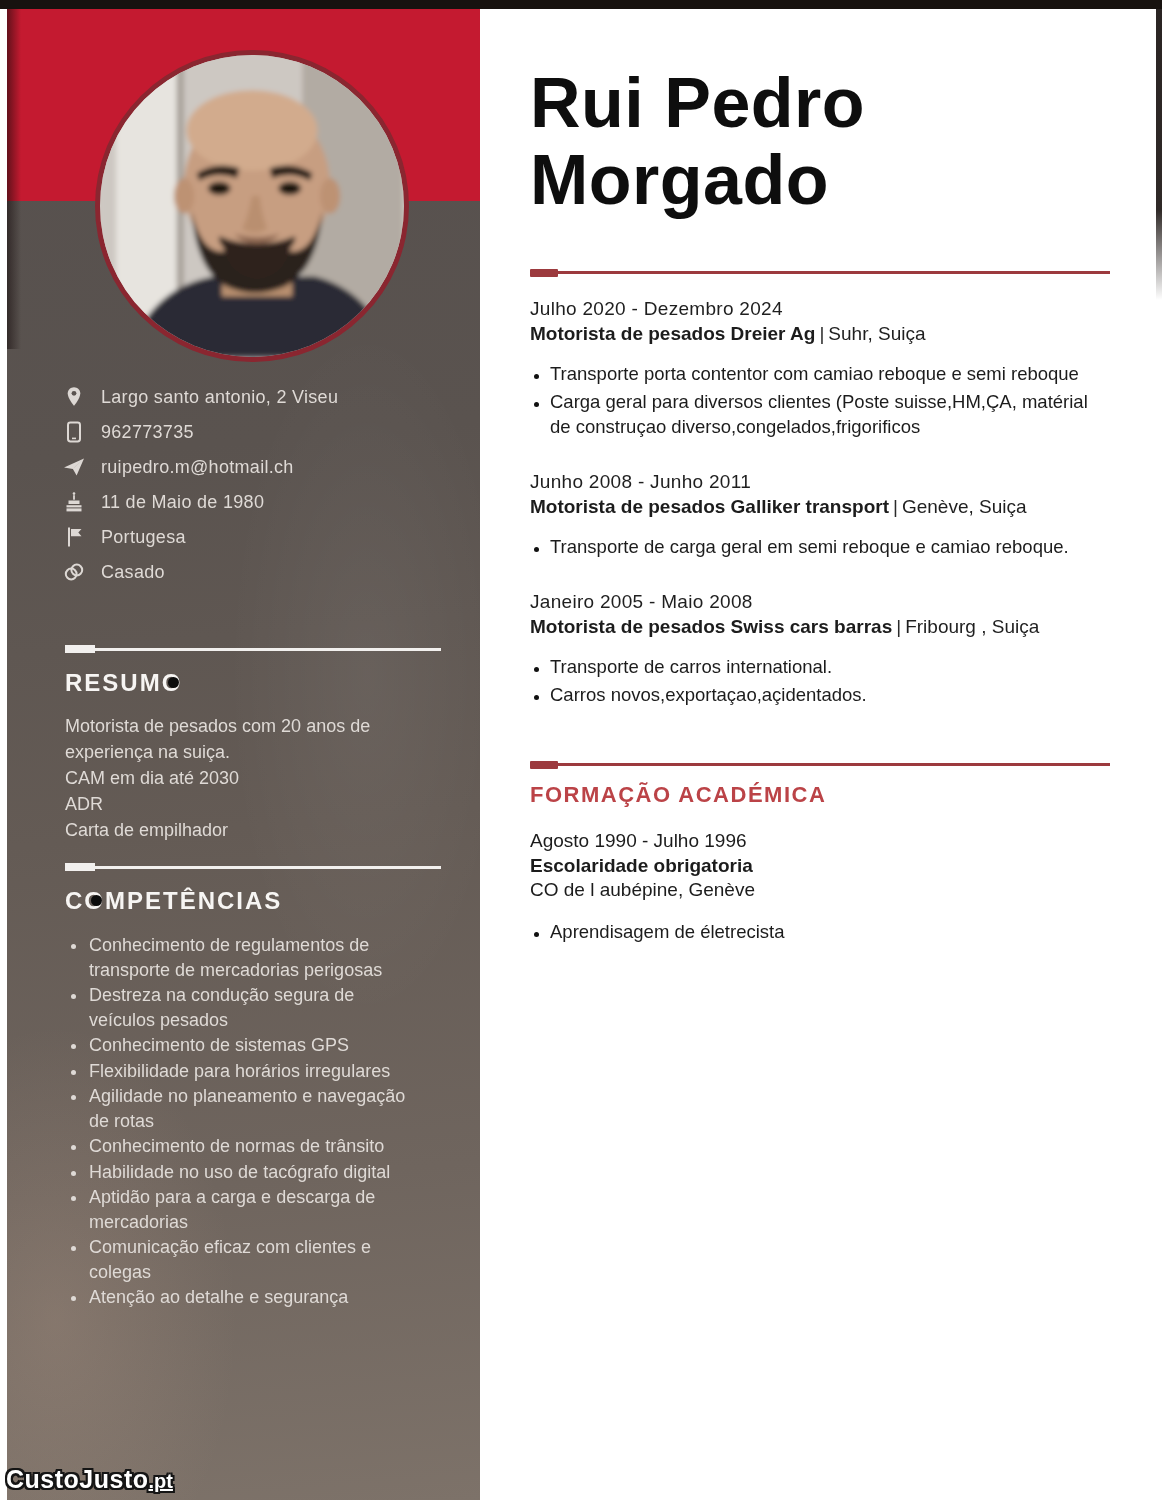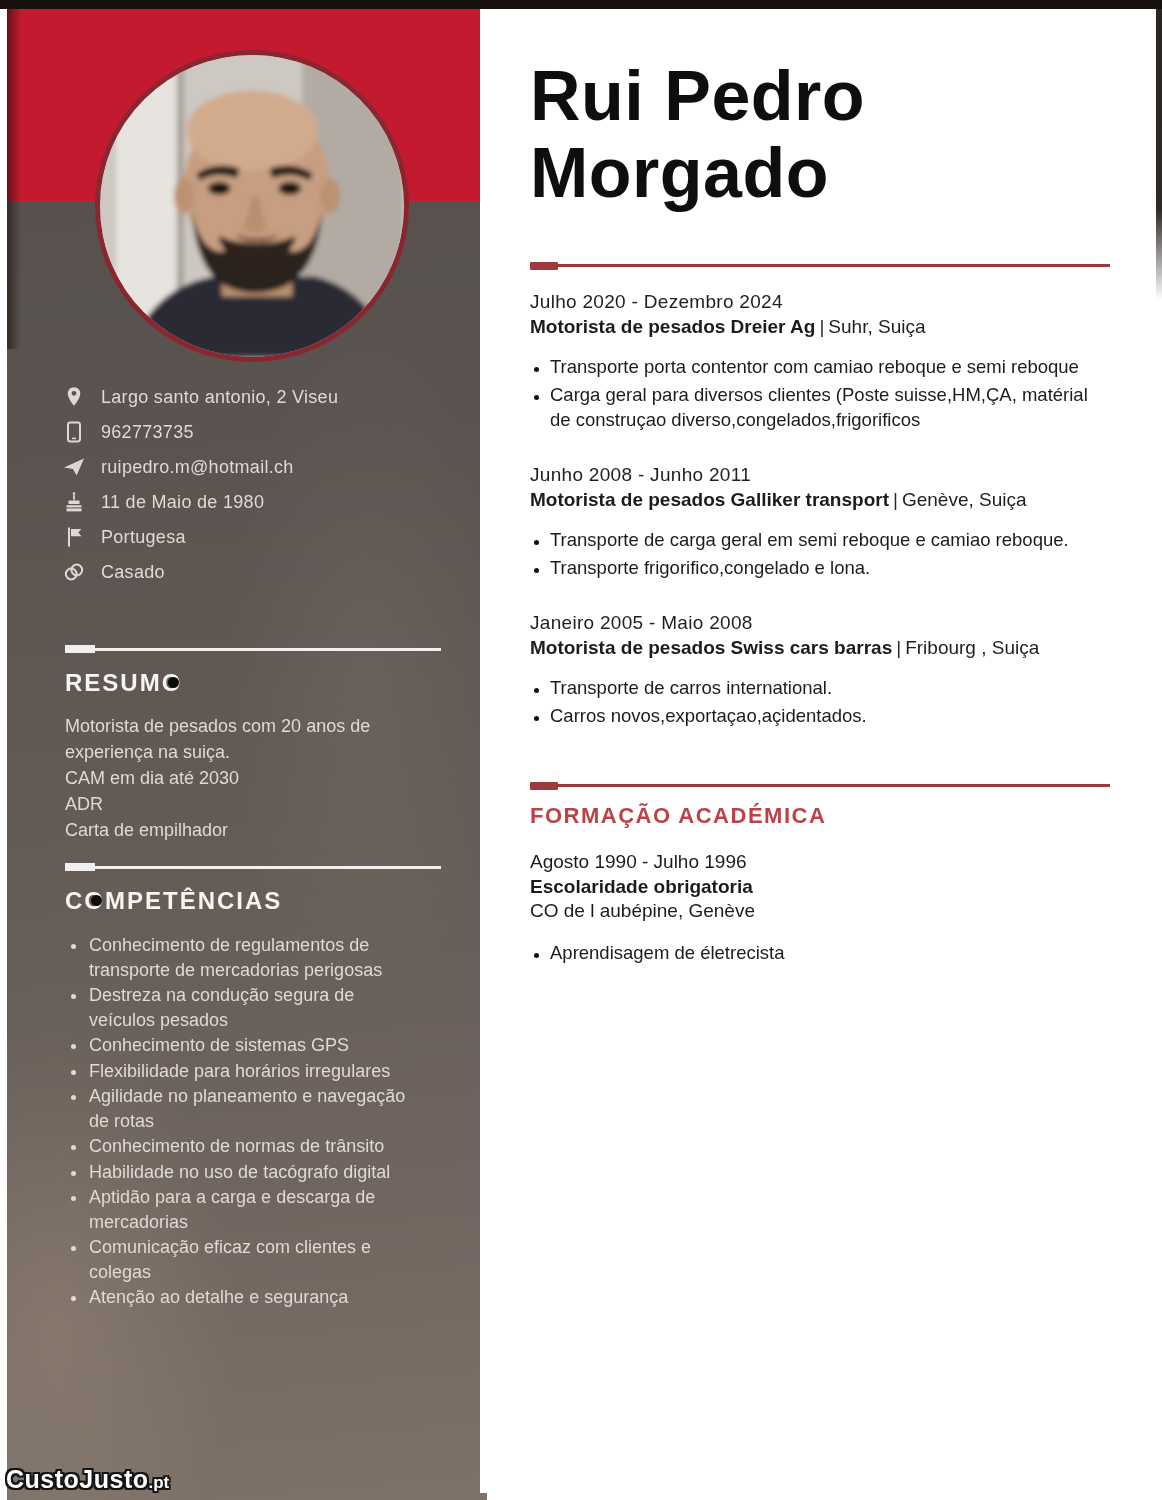--- a/index.html
+++ b/index.html
@@ -47,21 +47,21 @@
   .side-title{position:relative;margin-top:18px;font-size:24px;font-weight:bold;letter-spacing:2px;color:#f7f5f3;}
   .title-dot{position:absolute;width:11px;height:11px;border-radius:50%;background:#0c0c0c;top:8px;}
   .resumo-lines{margin-top:16px;font-size:18px;line-height:26px;max-width:352px;}
   .resumo-lines p{margin:0;}
 
   .comp-list{margin-top:18px;list-style:none;max-width:360px;}
   .comp-list li{position:relative;padding-left:24px;font-size:18px;line-height:24.5px;margin-bottom:1px;color:var(--sidebar_text);}
   .comp-list li::before{content:'';position:absolute;left:6px;top:11px;width:5px;height:5px;border-radius:50%;background:var(--sidebar_text);}
 
   
-  .main{position:absolute;left:480px;top:2px;width:682px;height:1491px;background:#fff;padding:50px 55px 0 50px;color:var(--text_dark);}
+  .main{position:absolute;left:480px;top:9px;width:682px;height:1491px;background:#fff;padding:50px 55px 0 50px;color:var(--text_dark);}
   .name{font-size:70px;line-height:1.1;font-weight:bold;color:#0e0e0e;max-width:430px;letter-spacing:0.5px;margin-top:6px;}
 
   .main-divider{position:relative;height:3px;background:var(--divider_red);width:580px;}
   .main-divider::before{content:'';position:absolute;left:0;top:-2.5px;width:28px;height:8px;background:var(--divider_red);border-radius:1px;}
   .main-section-title{margin-top:16px;font-size:22px;font-weight:bold;letter-spacing:1.5px;color:var(--title_red);}
 
   .sec-exp{margin-top:52px;}
   .entry{margin-top:24px;}
   .entry + .entry{margin-top:32px;}
   .entry-dates{font-size:19px;color:#1f1f1f;letter-spacing:0.3px;}
@@ -76,21 +76,21 @@
   .sec-form{margin-top:56px;}
   .form-dates{margin-top:22px;font-size:19px;}
   .form-degree{margin-top:3px;font-size:19px;font-weight:bold;}
   .form-school{margin-top:2px;font-size:19px;}
   .sec-form .bullets{margin-top:18px;}
 
   
   .watermark{position:absolute;left:6px;bottom:6px;z-index:40;color:#fff;font-weight:bold;
     text-shadow:-2px -2px 0 #151515,2px -2px 0 #151515,-2px 2px 0 #151515,2px 2px 0 #151515,0 2px 0 #151515,2px 0 0 #151515,0 -2px 0 #151515,-2px 0 0 #151515;}
   .watermark .wm-main{font-size:25px;letter-spacing:0.5px;}
-  .watermark .wm-suffix{font-size:17px;}
+  .watermark .wm-suffix{font-size:20px;text-decoration:underline;}
 </style>
 </head>
 <body>
 
 <div class="page">
 
   <aside class="sidebar">
     <div class="red-block"></div>
     <div class="left-edge-shade"></div>
 
@@ -242,21 +242,20 @@
       </div>
 
       <div class="entry">
         <div class="entry-dates">Junho 2008 - Junho 2011</div>
         <div class="entry-roleline">
           <span class="entry-role">Motorista de pesados Galliker transport</span><span class="entry-sep">|</span><span class="entry-loc">Genève, Suiça</span>
         </div>
         <ul class="bullets">
 
         <li>Transporte de carga geral em semi reboque e camiao reboque.</li>
-            <li>Transporte frigorifico,congelado e lona.</li>
           </ul>
       </div>
 
       <div class="entry">
         <div class="entry-dates">Janeiro 2005 - Maio 2008</div>
         <div class="entry-roleline">
           <span class="entry-role">Motorista de pesados Swiss cars barras</span><span class="entry-sep">|</span><span class="entry-loc">Fribourg , Suiça</span>
         </div>
         <ul class="bullets">
 

